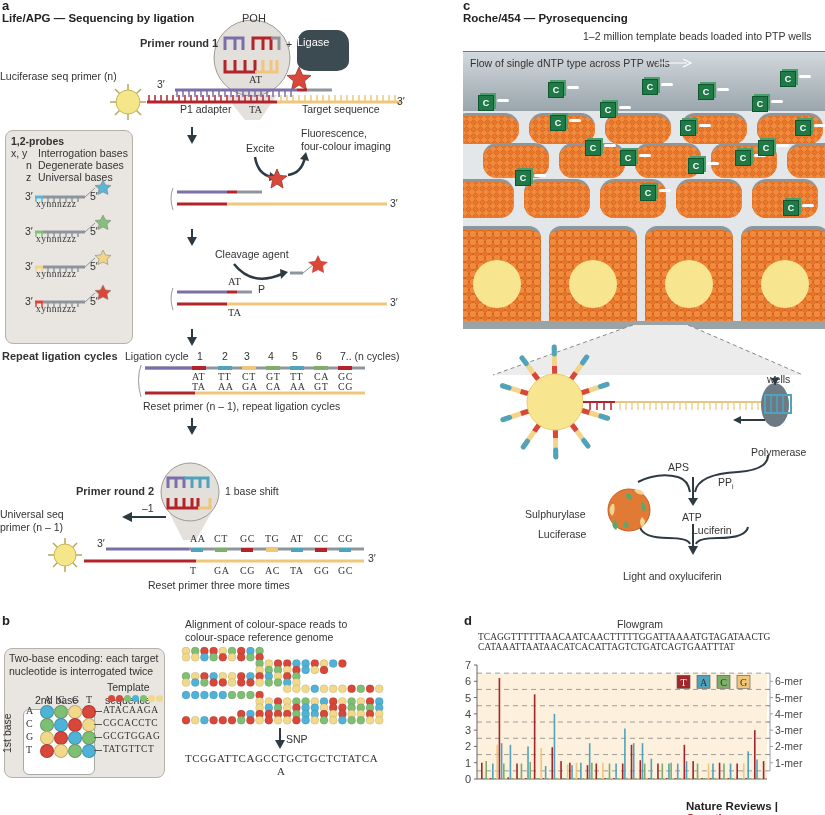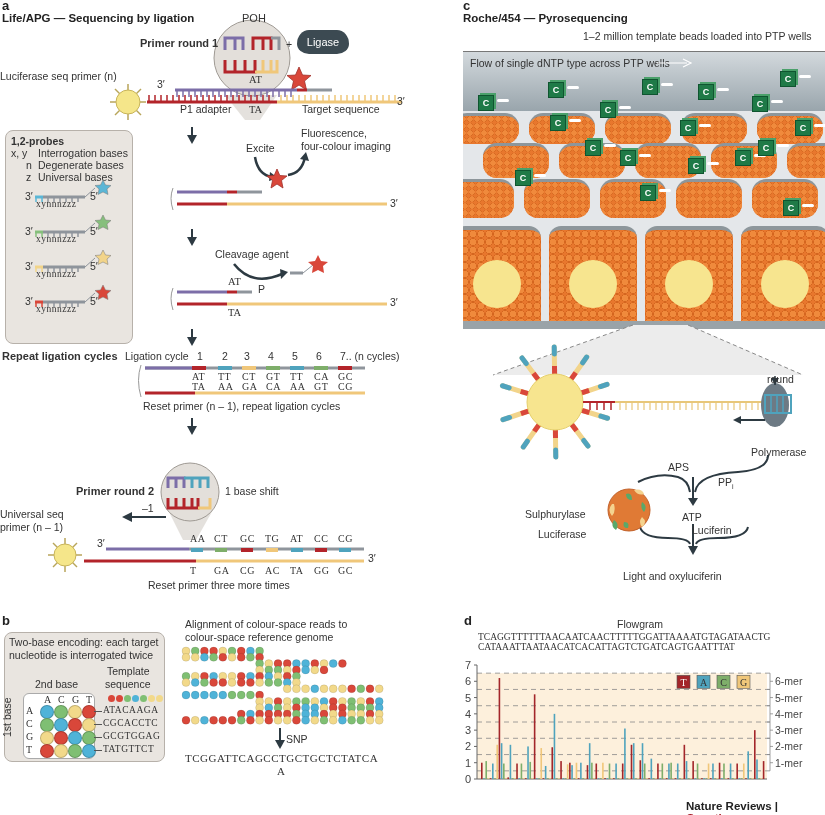--- a/index.html
+++ b/index.html
@@ -4,21 +4,21 @@
 <style>
   html,body{margin:0;padding:0;background:#fff;}
   body{width:825px;height:815px;position:relative;overflow:hidden;font-family:"Liberation Sans",sans-serif;color:#222;}
   .abs{position:absolute;}
   .panel-letter{font-weight:bold;font-size:13px;}
   .panel-title{font-weight:bold;font-size:11.5px;}
   .lbl{font-size:10.5px;color:#333;white-space:nowrap;}
   .bold{font-weight:bold;}
   .mono{font-family:"Liberation Serif",serif;font-size:10px;letter-spacing:0.5px;color:#333;}
   .probebox{background:#e9e5e0;border:1px solid #b7b1aa;border-radius:8px;}
-  .encbox{background:#e9e5e0;border:1px solid #b7b1aa;border-radius:8px;}
+  .encbox{background:#e9e5e0;border:1px solid #b7b1aa;border-radius:8px;margin-top:16px;}
   .arrow-down{width:0;height:0;border-left:5px solid transparent;border-right:5px solid transparent;border-top:9px solid #2d3a42;}
   .arrow-stem{width:2px;height:8px;background:#2d3a42;}
   svg{overflow:visible;}
   .footer{font-size:11.5px;font-weight:bold;}
   .footer .gen{color:#a01822;}
 </style>
 </head>
 <body>
 
 <div>
@@ -32,21 +32,21 @@
       <path d="M20,40 v-12 h10 v12 M30,28 h8 v12" stroke="#7c6ea8"></path>
       <path d="M48,40 v-12 h10 v12 M58,28 h8 v12" stroke="#b3242a"></path>
       <path d="M66,28 h8 v12" stroke="#8f959c"></path>
       <path d="M20,50 v12 h30 v-12 M30,62 v-12 M40,62 v-12" stroke="#b3242a"></path>
       <path d="M50,62 h22 v-12 M58,62 v-12 M66,62 v-12" stroke="#f0c77a"></path>
     </g>
   </svg>
   <div class="abs lbl" style="left:242px;top:12px;font-size:11px;">POH</div>
   <div class="abs lbl bold" style="left:140px;top:37px;font-size:11px;">Primer round 1</div>
   <div class="abs lbl" style="left:286px;top:38px;">+</div>
-  <div class="abs" style="left:297px;top:30px;width:52px;height:24px;background:#3c4a52;border-radius:12px 12px 12px 12px / 14px 14px 10px 10px;color:#fff;font-size:11px;text-align:center;line-height:24px;">
+  <div class="abs" style="left:297px;top:30px;width:52px;height:41px;background:#3c4a52;border-radius:12px 12px 12px 12px / 14px 14px 10px 10px;color:#fff;font-size:11px;text-align:left;line-height:24px;">
     <span>Ligase</span>
   </div>
   <svg class="abs" style="left:285px;top:65px;" width="28" height="28">
     <polygon points="14,2 17.5,10 26,10.5 19.5,16 21.5,25 14,20 6.5,25 8.5,16 2,10.5 10.5,10" fill="#d9473a" stroke="#a0302a" stroke-width="0.8"></polygon>
   </svg>
 
   <div class="abs lbl" style="left:0px;top:70px;">Luciferase seq primer (n)</div>
 
   <svg class="abs" style="left:108px;top:82px;" width="40" height="40">
     <g stroke="#b8a55a" stroke-width="1.5">
@@ -700,21 +700,21 @@
     <ellipse cx="300" cy="65" rx="14" ry="22" fill="#6d7a84"></ellipse>
     <rect x="290" y="55" width="26" height="18" fill="none" stroke="#4fa3bd" stroke-width="2"></rect>
     <g stroke="#4fa3bd" stroke-width="1.5">
         <path d="M296,55v18 M302,55v18 M308,55v18"></path>
       </g>
     <line x1="300" y1="45" x2="300" y2="36" stroke="#2d3a42" stroke-width="1.5"></line>
     <polygon points="296,36 304,36 300,43" fill="#2d3a42" transform="translate(0,2)"></polygon>
     <line x1="290" y1="80" x2="262" y2="80" stroke="#2d3a42" stroke-width="2"></line>
     <polygon points="258,80 266,76 266,84" fill="#2d3a42"></polygon>
   </svg>
-  <div class="abs lbl" style="left:767px;top:373px;">round</div>
+  <div class="abs lbl" style="left:767px;top:373px;">wells</div>
   <div class="abs lbl" style="left:751px;top:446px;">Polymerase</div>
 
   <div class="abs lbl" style="left:668px;top:461px;"><span>APS</span></div>
   <div class="abs lbl" style="left:718px;top:476px;"><span>PP</span><sub style="font-size:7px;">i</sub></div>
   <svg class="abs" style="left:638px;top:452px;" width="150" height="110">
     <path d="M0,30 Q20,20 40,25 Q50,28 52,40" stroke="#2d3a42" stroke-width="2" fill="none"></path>
     <path d="M130,3 Q130,18 100,20 Q60,22 57,40" stroke="#2d3a42" stroke-width="2" fill="none"></path>
     <line x1="55" y1="25" x2="55" y2="48" stroke="#2d3a42" stroke-width="2"></line>
     <polygon points="50,46 60,46 55,54" fill="#2d3a42"></polygon>
     <line x1="55" y1="72" x2="55" y2="95" stroke="#2d3a42" stroke-width="2"></line>

